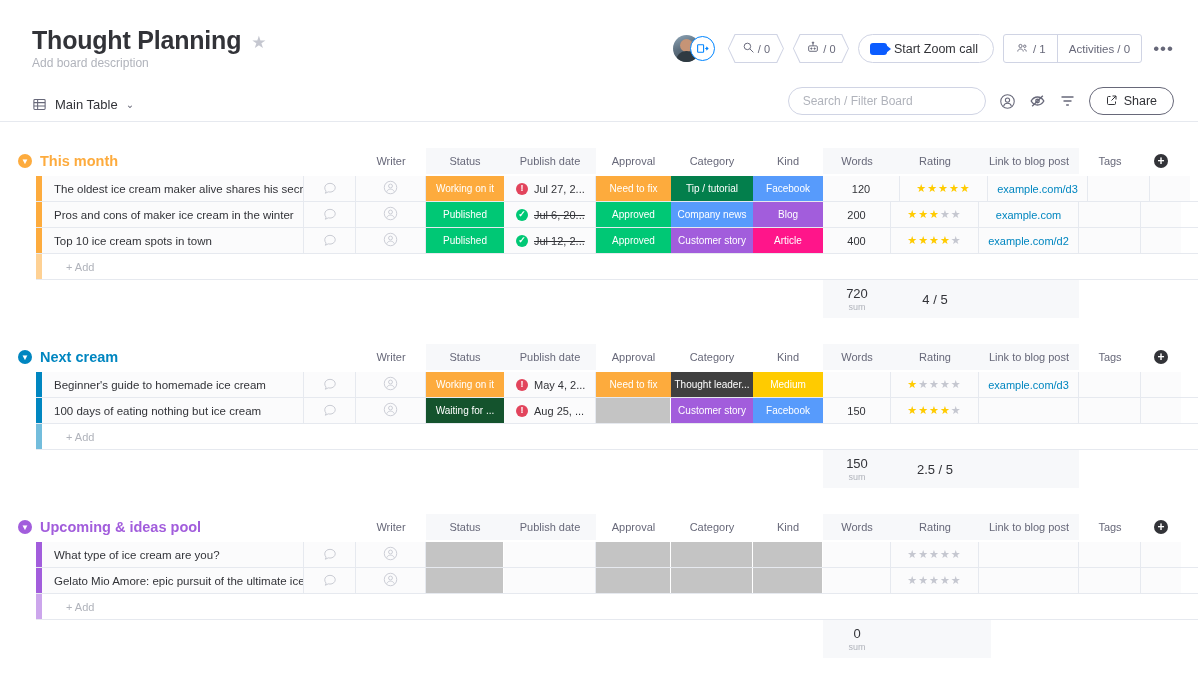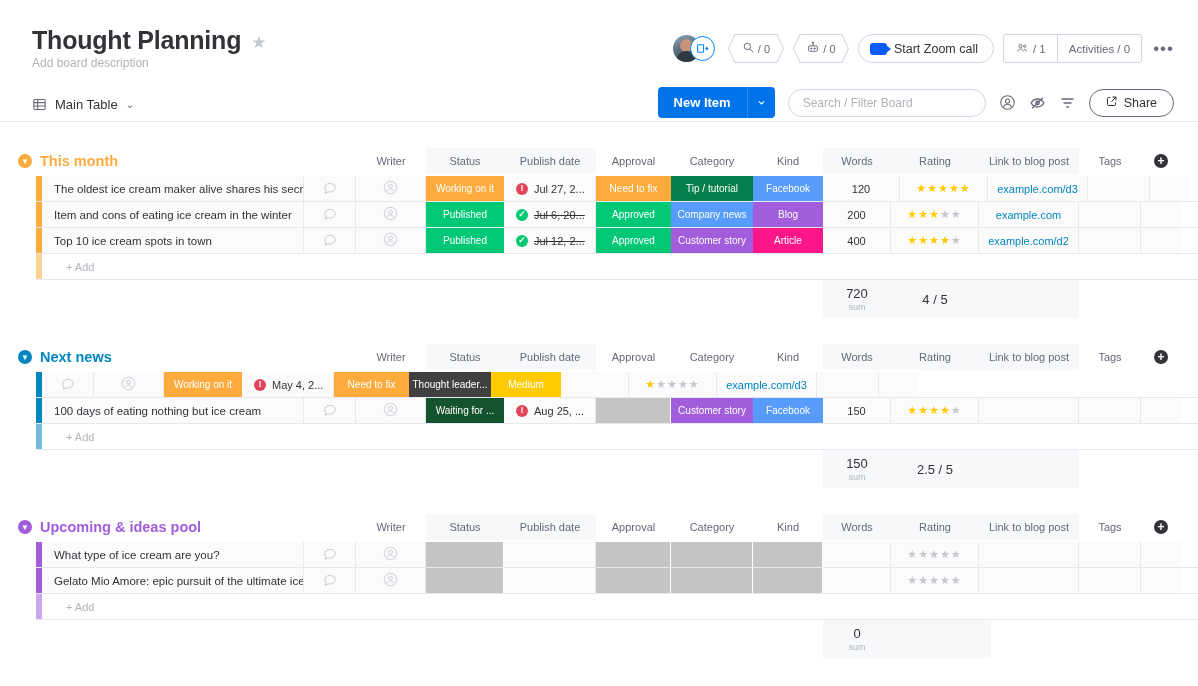--- a/index.html
+++ b/index.html
@@ -283,28 +283,20 @@
       <svg width="15" height="15" viewBox="0 0 24 24" fill="none" stroke="currentColor" stroke-width="1.7">
         <rect x="3" y="4" width="18" height="16" rx="1.5"></rect>
           <path d="M3 9h18M3 14.5h18M9 4v16"></path>
       </svg>
     </span>
     <span>Main Table</span>
     <span class="chev">⌄</span>
   </div>
 
   <div class="view-right">
-    <div class="new-item">
-      <span class="new-item-label">New Item</span>
-      <span class="new-item-split">
-        <svg width="9" height="9" viewBox="0 0 24 24" fill="none" stroke="#fff" stroke-width="3">
-            <path d="M5 9l7 7 7-7"></path>
-          </svg>
-      </span>
-    </div>
     <input class="search-box" value="" placeholder="Search / Filter Board" style="">
     <span class="icon-btn">
       <svg width="17" height="17" viewBox="0 0 24 24" fill="none" stroke="currentColor" stroke-width="1.5">
         <circle cx="12" cy="12" r="9.5"></circle>
           <circle cx="12" cy="10" r="3"></circle>
           <path d="M6.5 18.5c.8-2.6 2.9-4 5.5-4s4.7 1.4 5.5 4"></path>
       </svg>
     </span>
     <span class="icon-btn">
       <svg width="17" height="16" viewBox="0 0 24 24" fill="none" stroke="currentColor" stroke-width="2">
@@ -384,21 +376,21 @@
             <span class="star-on">★</span>
             <span class="star-on">★</span>
             <span class="star-on">★</span>
           </div>
           <div class="cell plain link" style="width:100px">example.com/d3</div>
           <div class="cell plain" style="width:62px"></div>
           <div class="cell plain" style="width:40px;border-right:none"></div>
         </div>
         <div class="row" style="margin-left: 36px;">
           <div class="row-color" style="background:#fdab3d"></div>
-          <div class="cell name" style="width:262px">Item and cons of eating ice cream in the winter</div>
+          <div class="cell name" style="width:262px">Pros and cons of maker ice cream in the winter</div>
           <div class="cell plain" style="width:52px">
             <span class="chat-icon"><svg width="14" height="14" viewBox="0 0 24 24" fill="none" stroke="currentColor" stroke-width="1.6">
                 <path d="M21 11.5c0 4.1-4 7.5-9 7.5-1 0-2-.14-2.9-.4L4 21l1.3-3.6C3.9 16 3 13.9 3 11.5 3 7.4 7 4 12 4s9 3.4 9 7.5z"></path>
               </svg></span>
           </div>
           <div class="cell plain" style="width:70px">
             <span class="person-icon"><svg width="15" height="15" viewBox="0 0 24 24" fill="none" stroke="currentColor" stroke-width="1.4">
                 <circle cx="12" cy="12" r="10"></circle>
                 <circle cx="12" cy="9.6" r="3.1"></circle>
                 <path d="M6 18.6c1-2.6 3.3-4 6-4s5 1.4 6 4"></path>
@@ -473,21 +465,21 @@
           <div class="sum-cell" style="width:88px">
             <span class="sum-val">4 / 5</span>
           </div>
           <div class="sum-cell" style="width:100px"></div>
         </div>
       </div>
     </div>
     <div class="group">
       <div class="group-head">
         <span class="collapse-icon" style="background:#0086c0">▼</span>
-        <span class="group-title" style="color:#0086c0">Next news</span>
+        <span class="group-title" style="color:#0086c0">Next cream</span>
         <div class="col-headers" style="left: 42px;">
           <div class="colh" style="width: 262px;"></div>
           <div class="colh" style="width: 52px;"></div>
           <div class="colh" style="width: 70px;">Writer</div>
           <div class="colh shaded" style="width: 78px;">Status</div>
           <div class="colh shaded" style="width: 92px;">Publish date</div>
           <div class="colh" style="width: 75px;">Approval</div>
           <div class="colh" style="width: 82px;">Category</div>
           <div class="colh" style="width: 70px;">Kind</div>
           <div class="colh shaded" style="width: 68px;">Words</div>
@@ -495,20 +487,21 @@
           <div class="colh shaded" style="width: 100px;">Link to blog post</div>
           <div class="colh" style="width: 62px;">Tags</div>
           <div class="colh plus-col" style="width: 40px;">
             <span class="plus-circle">+</span>
           </div>
         </div>
       </div>
       <div class="rows">
         <div class="row" style="margin-left: 36px;">
           <div class="row-color" style="background:#0086c0"></div>
+          <div class="cell name" style="width:262px">Beginner's guide to homemade ice cream</div>
           <div class="cell plain" style="width:52px">
             <span class="chat-icon"><svg width="14" height="14" viewBox="0 0 24 24" fill="none" stroke="currentColor" stroke-width="1.6">
                 <path d="M21 11.5c0 4.1-4 7.5-9 7.5-1 0-2-.14-2.9-.4L4 21l1.3-3.6C3.9 16 3 13.9 3 11.5 3 7.4 7 4 12 4s9 3.4 9 7.5z"></path>
               </svg></span>
           </div>
           <div class="cell plain" style="width:70px">
             <span class="person-icon"><svg width="15" height="15" viewBox="0 0 24 24" fill="none" stroke="currentColor" stroke-width="1.4">
                 <circle cx="12" cy="12" r="10"></circle>
                 <circle cx="12" cy="9.6" r="3.1"></circle>
                 <path d="M6 18.6c1-2.6 3.3-4 6-4s5 1.4 6 4"></path>

